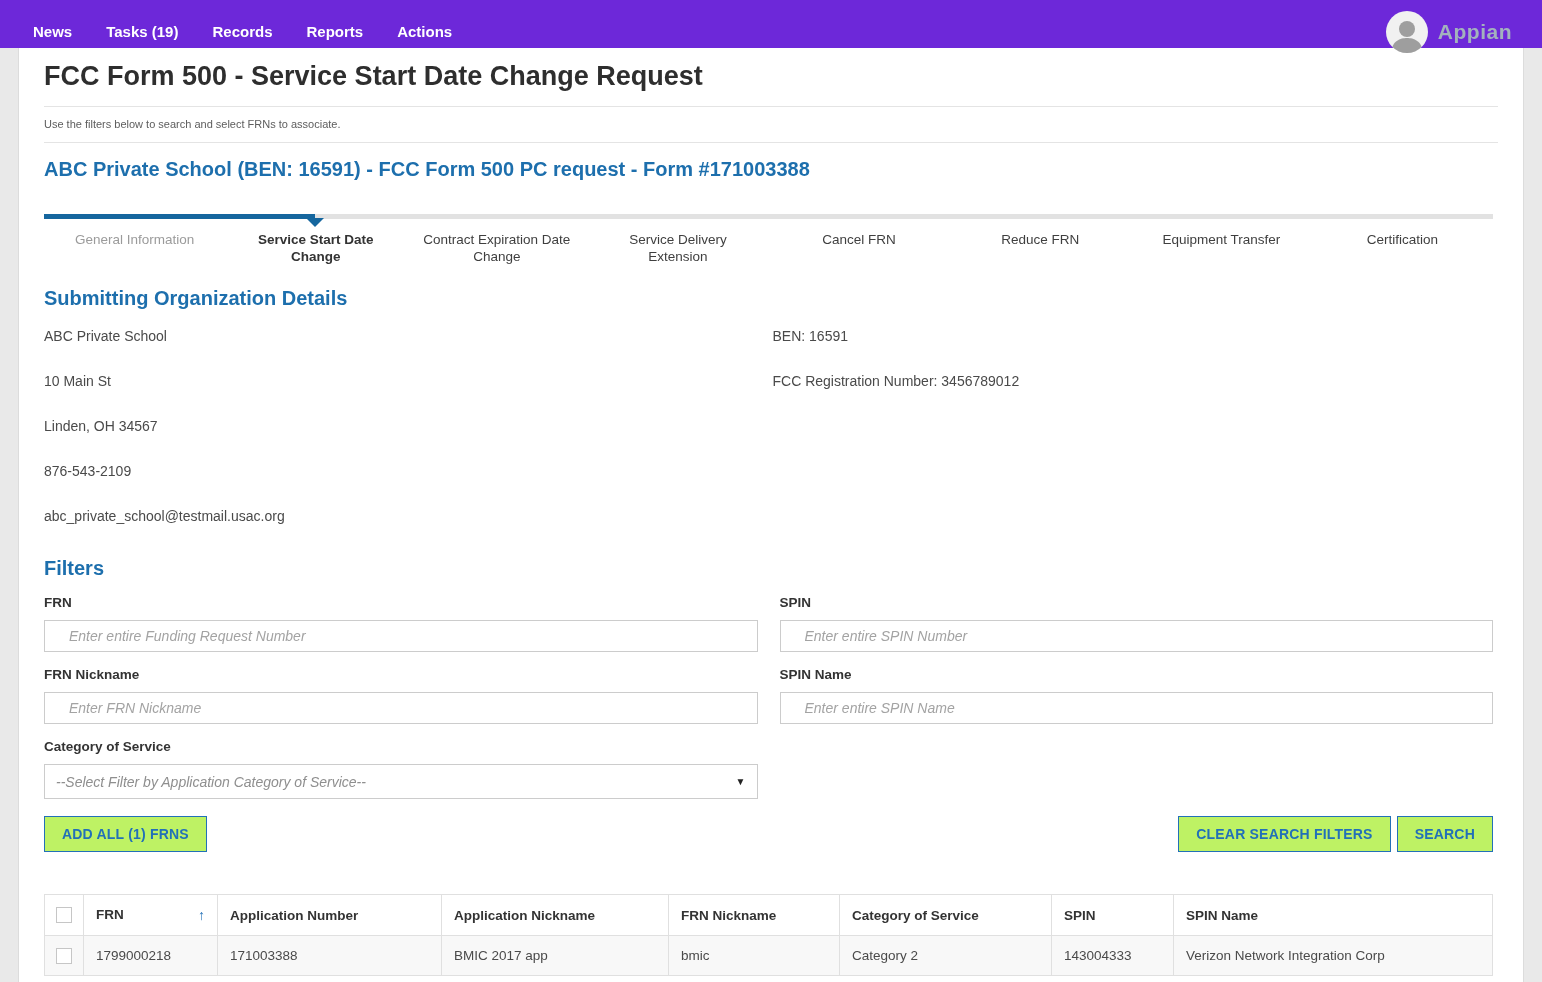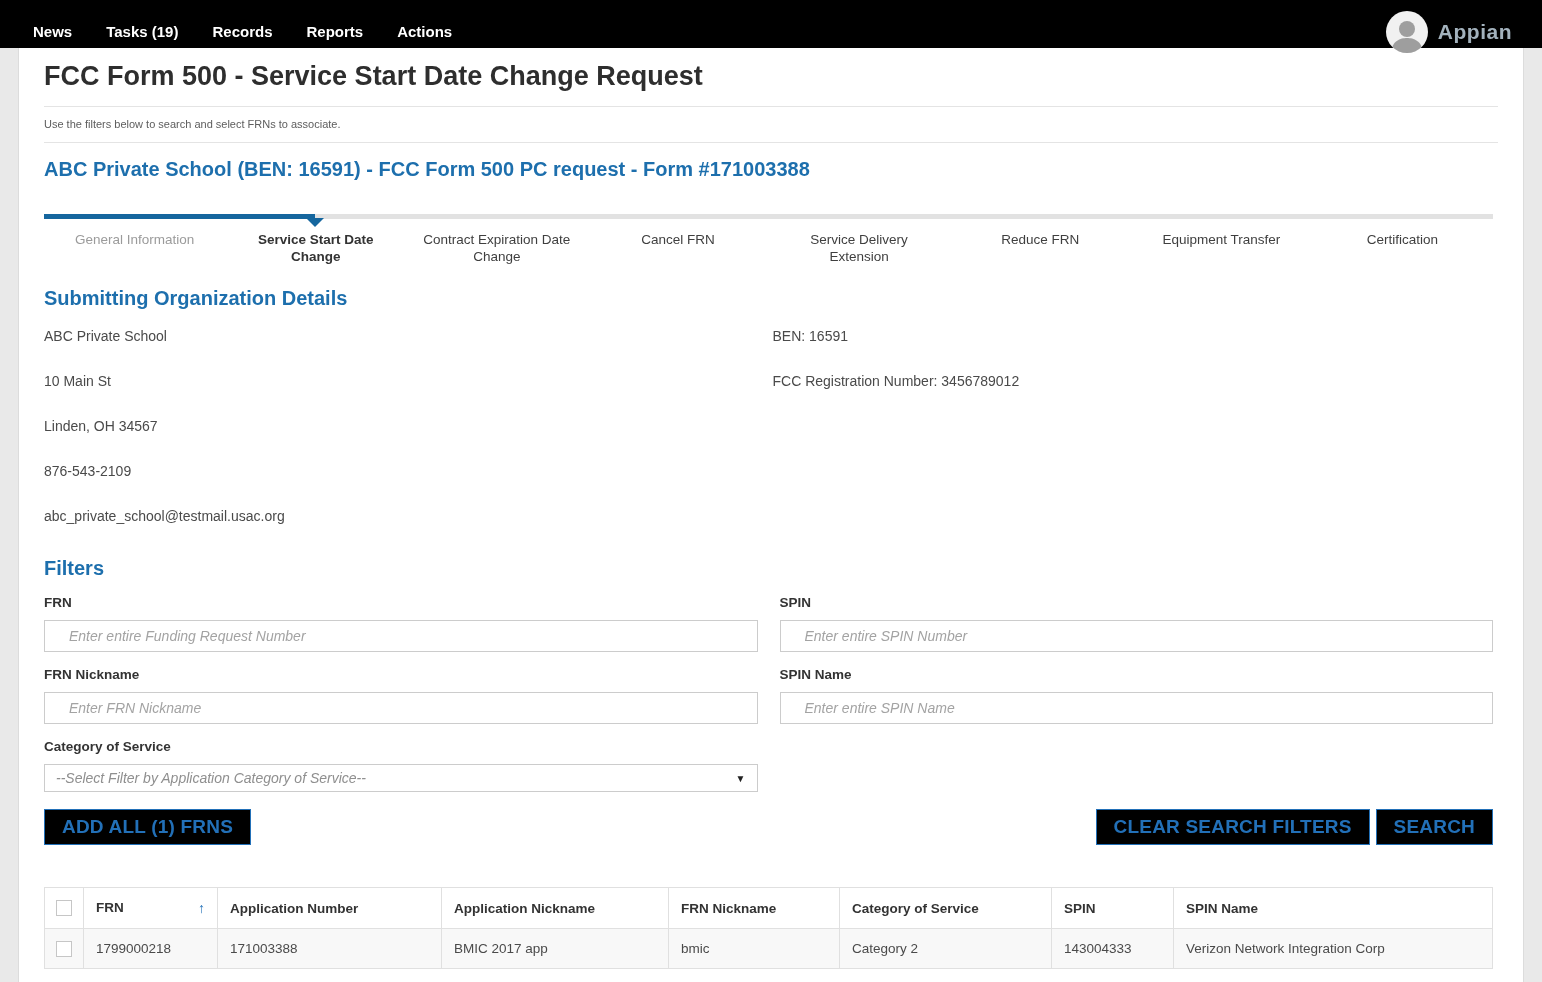--- a/index.html
+++ b/index.html
@@ -4,21 +4,21 @@
 <style>
   * { margin:0; padding:0; box-sizing:border-box; }
   html,body { width:1542px; height:982px; overflow:hidden; }
   body {
     font-family:"Liberation Sans", sans-serif;
     background:#e9e9e9;
     color:#3f3f3f;
   }
   
   .navbar {
-    height:48px; background:#000000; display:flex; align-items:center;
+    height:48px; background:#6d28d9; display:flex; align-items:center;
     padding:16px 12px 0 16px; position:relative;
   }
   .nav-item {
     position:relative; height:48px; line-height:48px; padding:0 17px;
     color:#ffffff; font-size:15px; font-weight:700; cursor:pointer;
   }
   .nav-item.active::after {
     content:""; position:absolute; left:14px; right:14px; bottom:0;
     height:4px; background:#ffffff;
   }
@@ -62,32 +62,32 @@
   
   .filters-heading { margin-top:18px; }
   .field { margin-top:15px; }
   .field-label { font-size:13.5px; font-weight:700; color:#333333; margin-bottom:10px; }
   .text-input {
     width:100%; height:32px; border:1px solid #cccccc; background:#ffffff;
     font-family:"Liberation Sans", sans-serif; font-size:14px; padding:0 24px; color:#333;
   }
   .text-input::placeholder { color:#a3a3a3; font-style:italic; opacity:1; }
   .select-box {
-    width:100%; height:28px; border:1px solid #cccccc; background:#ffffff;
+    width:100%; height:35px; border:1px solid #cccccc; background:#ffffff;
     display:flex; align-items:center; justify-content:space-between;
     padding:0 11px; cursor:pointer;
   }
   .select-value { font-size:14px; font-style:italic; color:#8f8f8f; }
   .caret { font-size:10px; color:#222222; }
   
   .btn {
     display:inline-flex; align-items:center; justify-content:center;
-    height:36px; padding:0 17px; background:#000000;
+    height:36px; padding:0 17px; background:#bef264;
     border:1px solid #2270b8; color:#2270b8;
-    font-family:"Liberation Sans", sans-serif; font-size:19px; font-weight:600;
+    font-family:"Liberation Sans", sans-serif; font-size:14px; font-weight:600;
     letter-spacing:0.2px; cursor:pointer;
   }
   .actions-row { margin-top:17px; display:flex; align-items:center; }
   .actions-right { margin-left:auto; display:flex; gap:6px; }
   
   .results { margin-top:42px; }
   table { width:100%; border-collapse:collapse; table-layout:fixed; }
   th, td { border:1px solid #e0e0e0; font-size:13.5px; text-align:left; padding:0 12px; }
   th { height:41px; background:#ffffff; color:#333333; font-weight:700; }
   td { height:40px; background:#f8f8f8; color:#4a4a4a; }
@@ -129,22 +129,22 @@
 
   <div class="steps">
     <div class="track">
       <div class="fill"></div>
       <div class="step-arrow"></div>
     </div>
     <div class="step-labels">
       <div class="step done">General Information</div>
       <div class="step current">Service Start Date Change</div>
       <div class="step">Contract Expiration Date Change</div>
+      <div class="step">Service Delivery Extension</div>
       <div class="step">Cancel FRN</div>
-      <div class="step">Service Delivery Extension</div>
       <div class="step">Reduce FRN</div>
       <div class="step">Equipment Transfer</div>
       <div class="step">Certification</div>
     </div>
   </div>
 
   <div class="org">
     <div class="section-heading">Submitting Organization Details</div>
     <div class="two-col org-lines">
       <div>

